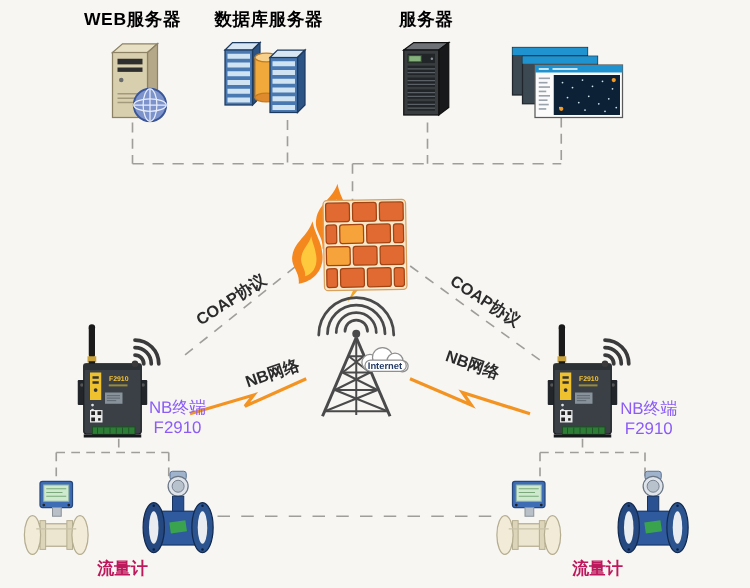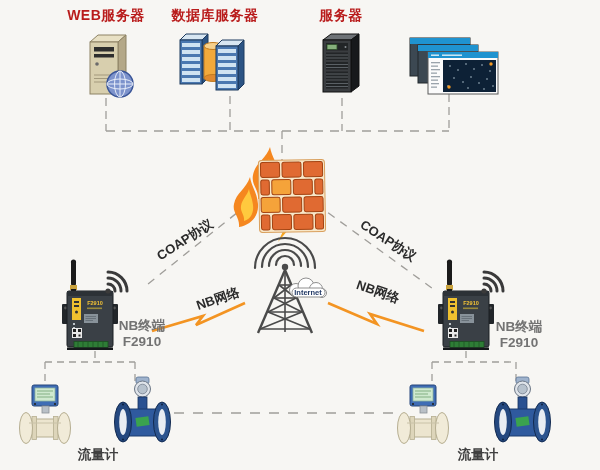--- a/index.html
+++ b/index.html
@@ -7,34 +7,34 @@
     width:600px;height:470px;
     background:#f7f6f3;
     font-family:"Liberation Sans","DejaVu Sans",sans-serif;
     color:#2e2e2e;
     overflow:hidden;
   }
   #stage{position:relative;width:600px;height:470px;}
   .abs{position:absolute;}
   .node-label{
     position:absolute;width:120px;text-align:center;
-    font-size:14px;font-weight:700;color:#b91c1c;letter-spacing:0.5px;
+    font-size:14px;font-weight:700;color:#000000;letter-spacing:0.5px;
     white-space:nowrap;
   }
   .link-label{
     position:absolute;width:120px;text-align:center;
     font-size:13px;font-weight:700;color:#2b2b2b;white-space:nowrap;
   }
   .terminal-label{
     position:absolute;width:100px;text-align:center;
-    font-size:13.5px;font-weight:700;color:#737373;line-height:16px;white-space:nowrap;
+    font-size:13.5px;font-weight:400;color:#8b5cf6;line-height:16px;white-space:nowrap;
   }
   .meter-label{
     position:absolute;width:100px;text-align:center;
-    font-size:13.5px;font-weight:700;color:#404040;white-space:nowrap;
+    font-size:13.5px;font-weight:700;color:#be185d;white-space:nowrap;
   }
   svg{display:block;}
 </style>
 </head>
 <body>
 
 <div id="stage">
 
   <svg class="abs" style="left:0;top:0;" width="600" height="470" viewBox="0 0 600 470">
     <g stroke="#a09e9a" stroke-width="1.3" fill="none">

